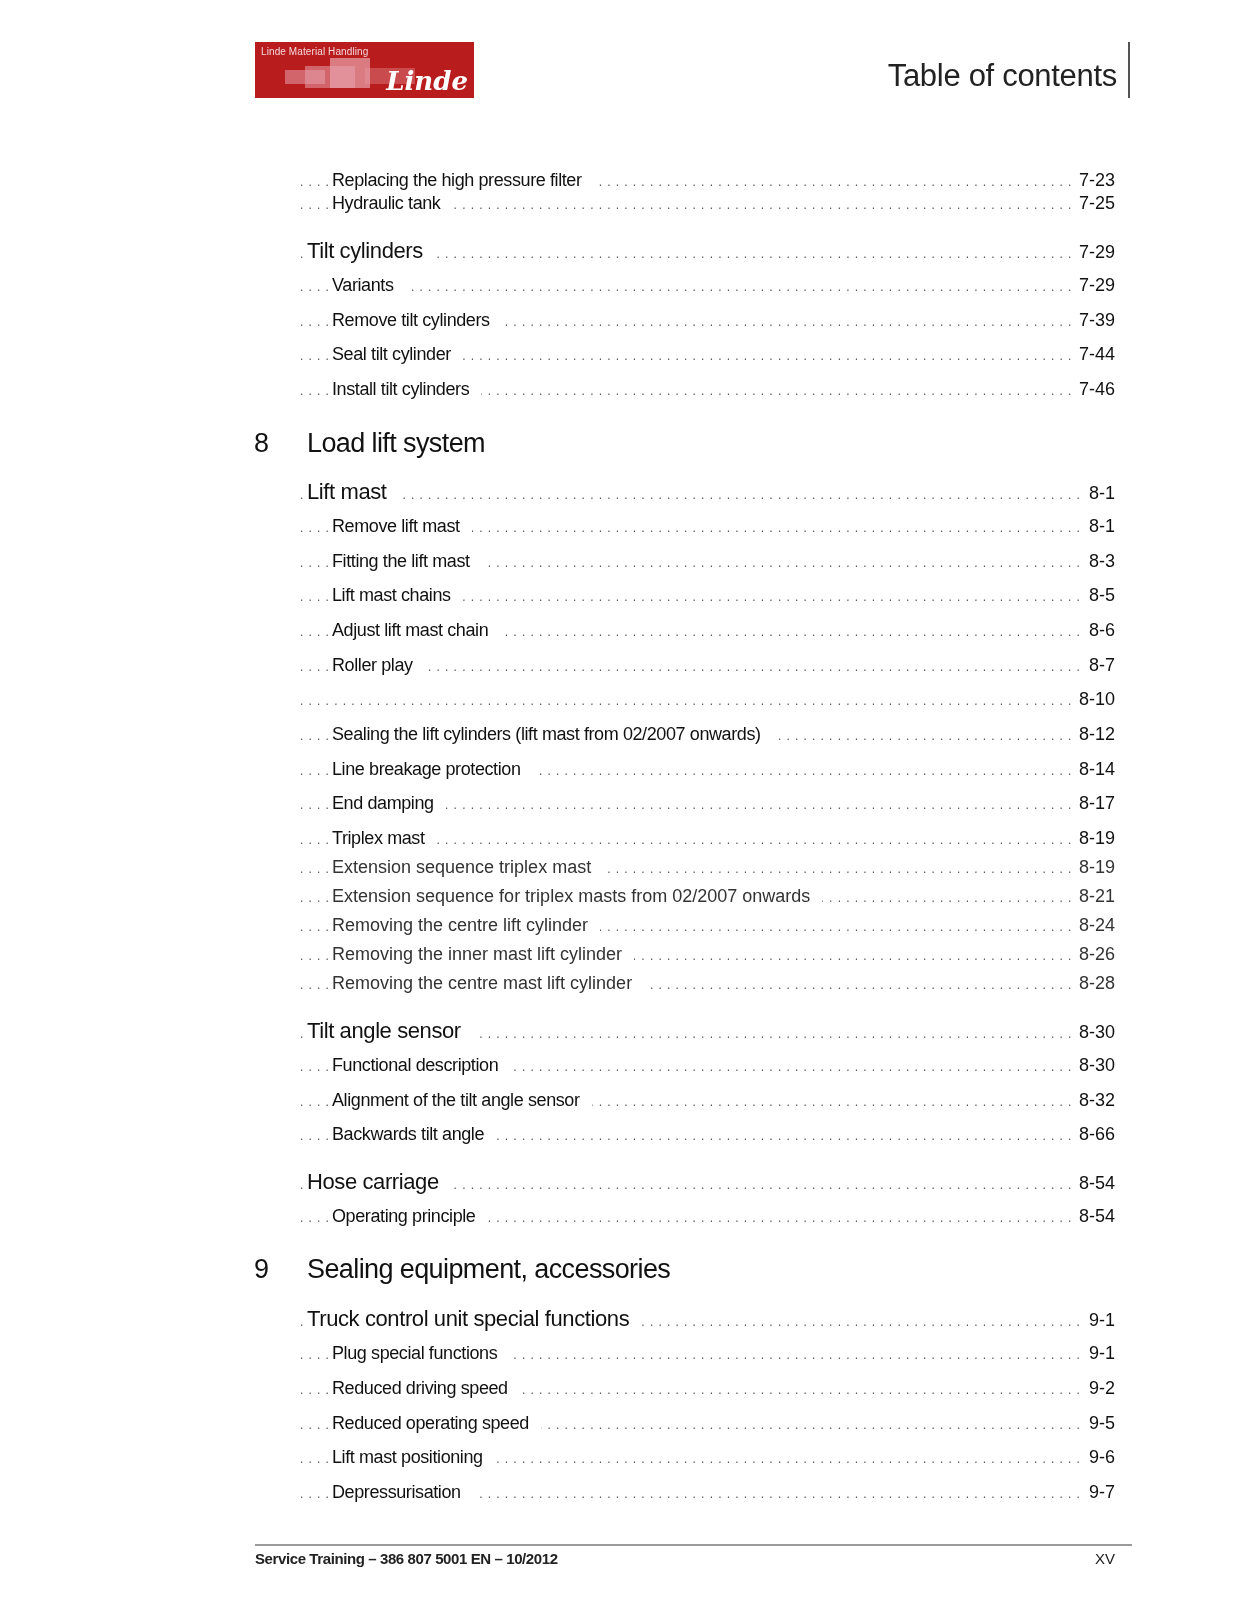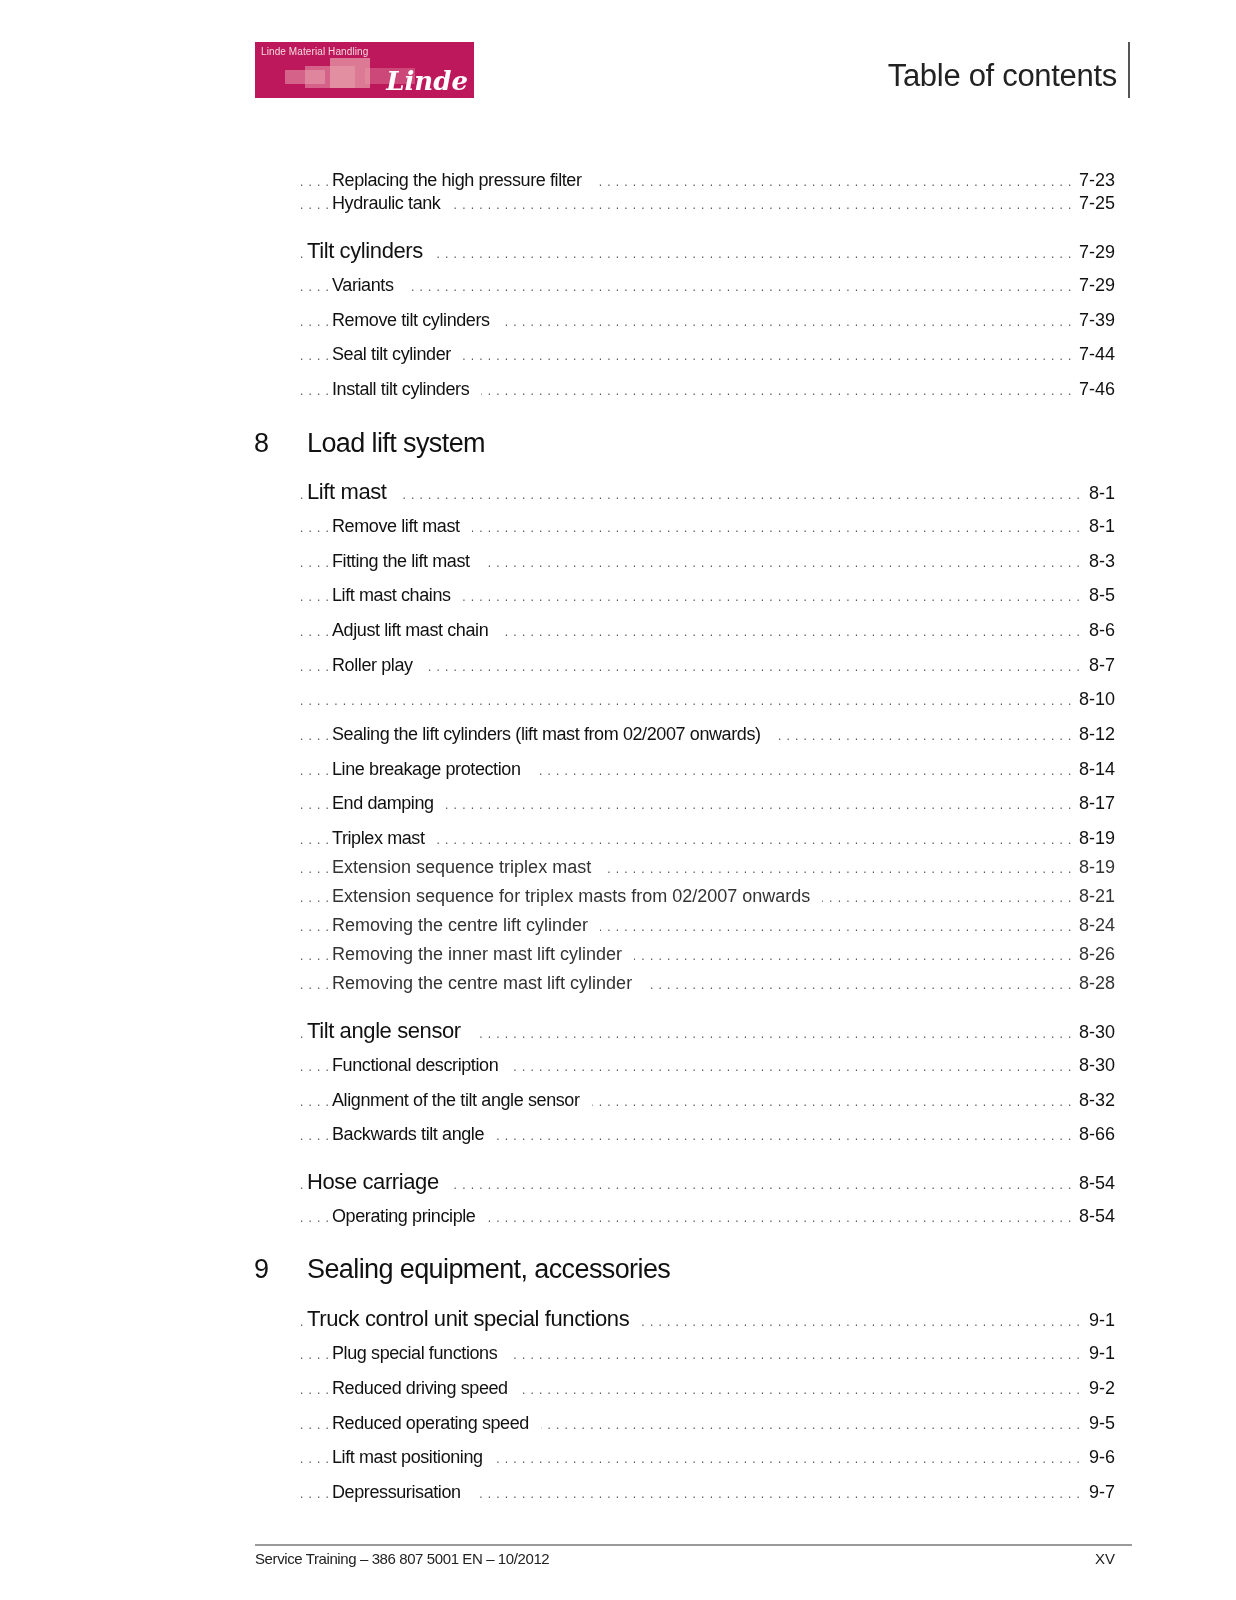--- a/index.html
+++ b/index.html
@@ -1,19 +1,19 @@
 <!DOCTYPE html>
 <html><head>
   <meta charset="utf-8">
   <style>
     html, body { margin: 0; padding: 0; background: #ffffff; }
     body { width: 1236px; height: 1600px; position: relative; overflow: hidden;
            font-family: "Liberation Sans", sans-serif; color: #111; }
     .logo { position: absolute; left: 255px; top: 42px; width: 219px; height: 56px;
-            background: #be185d; overflow: hidden; }
+            background: #b91c1c; overflow: hidden; }
     .logo .brand { position: absolute; left: 6px; top: 4px; font-size: 10px; color: #f4d8dc; letter-spacing: 0.1px; }
     .logo .bars { position: absolute; left: 30px; top: 22px; width: 130px; height: 26px; }
     .logo .bars span { position: absolute; background: #e8a3ad; opacity: 0.55; }
     .logo .wordmark { position: absolute; right: 6px; bottom: 2px; font-family: "DejaVu Serif", serif;
             font-style: italic; font-weight: bold; font-size: 26px; color: #ffffff; }
     .page-title { position: absolute; right: 119px; top: 58px; font-size: 31px; color: #222; letter-spacing: -0.3px; }
     .title-rule { position: absolute; left: 1128px; top: 42px; width: 2px; height: 56px; background: #555; }
 
     .row { position: absolute; left: 0; width: 1236px; height: 26px; }
     .row .label { position: absolute; white-space: nowrap; background: #fff; padding-right: 12px; z-index: 2; letter-spacing: -0.4px; }
@@ -25,21 +25,21 @@
     .lvl3 .label { left: 332px; font-size: 18px; }
     .lvl3 .page { font-size: 18px; }
     .lvl4 .label { left: 332px; font-size: 18px; color: #333; letter-spacing: 0; }
     .lvl4 .page { font-size: 18px; color: #333; }
     .row .leader { left: 300px; }
     .chapter { position: absolute; left: 0; width: 1236px; }
     .chapter .num { position: absolute; left: 254px; font-size: 27px; }
     .chapter .ttl { position: absolute; left: 307px; font-size: 27px; letter-spacing: -0.6px; }
 
     .footer-rule { position: absolute; left: 255px; top: 1544px; width: 877px; height: 2px; background: #9a9a9a; }
-    .footer-left { position: absolute; left: 255px; top: 1550px; font-size: 15px; color: #222; letter-spacing: -0.4px; }
+    .footer-left { position: absolute; left: 255px; top: 1550px; font-size: 15px; color: #222; letter-spacing: -0.4px; font-weight: bold; }
     .footer-right { position: absolute; right: 121px; top: 1550px; font-size: 15px; color: #222; }
   </style>
 </head>
 <body>
 
 <div class="logo">
   <span class="brand">Linde Material Handling</span>
   <div class="bars">
     <span style="left:0;top:6px;width:40px;height:14px;"></span>
     <span style="left:20px;top:2px;width:50px;height:22px;"></span>

